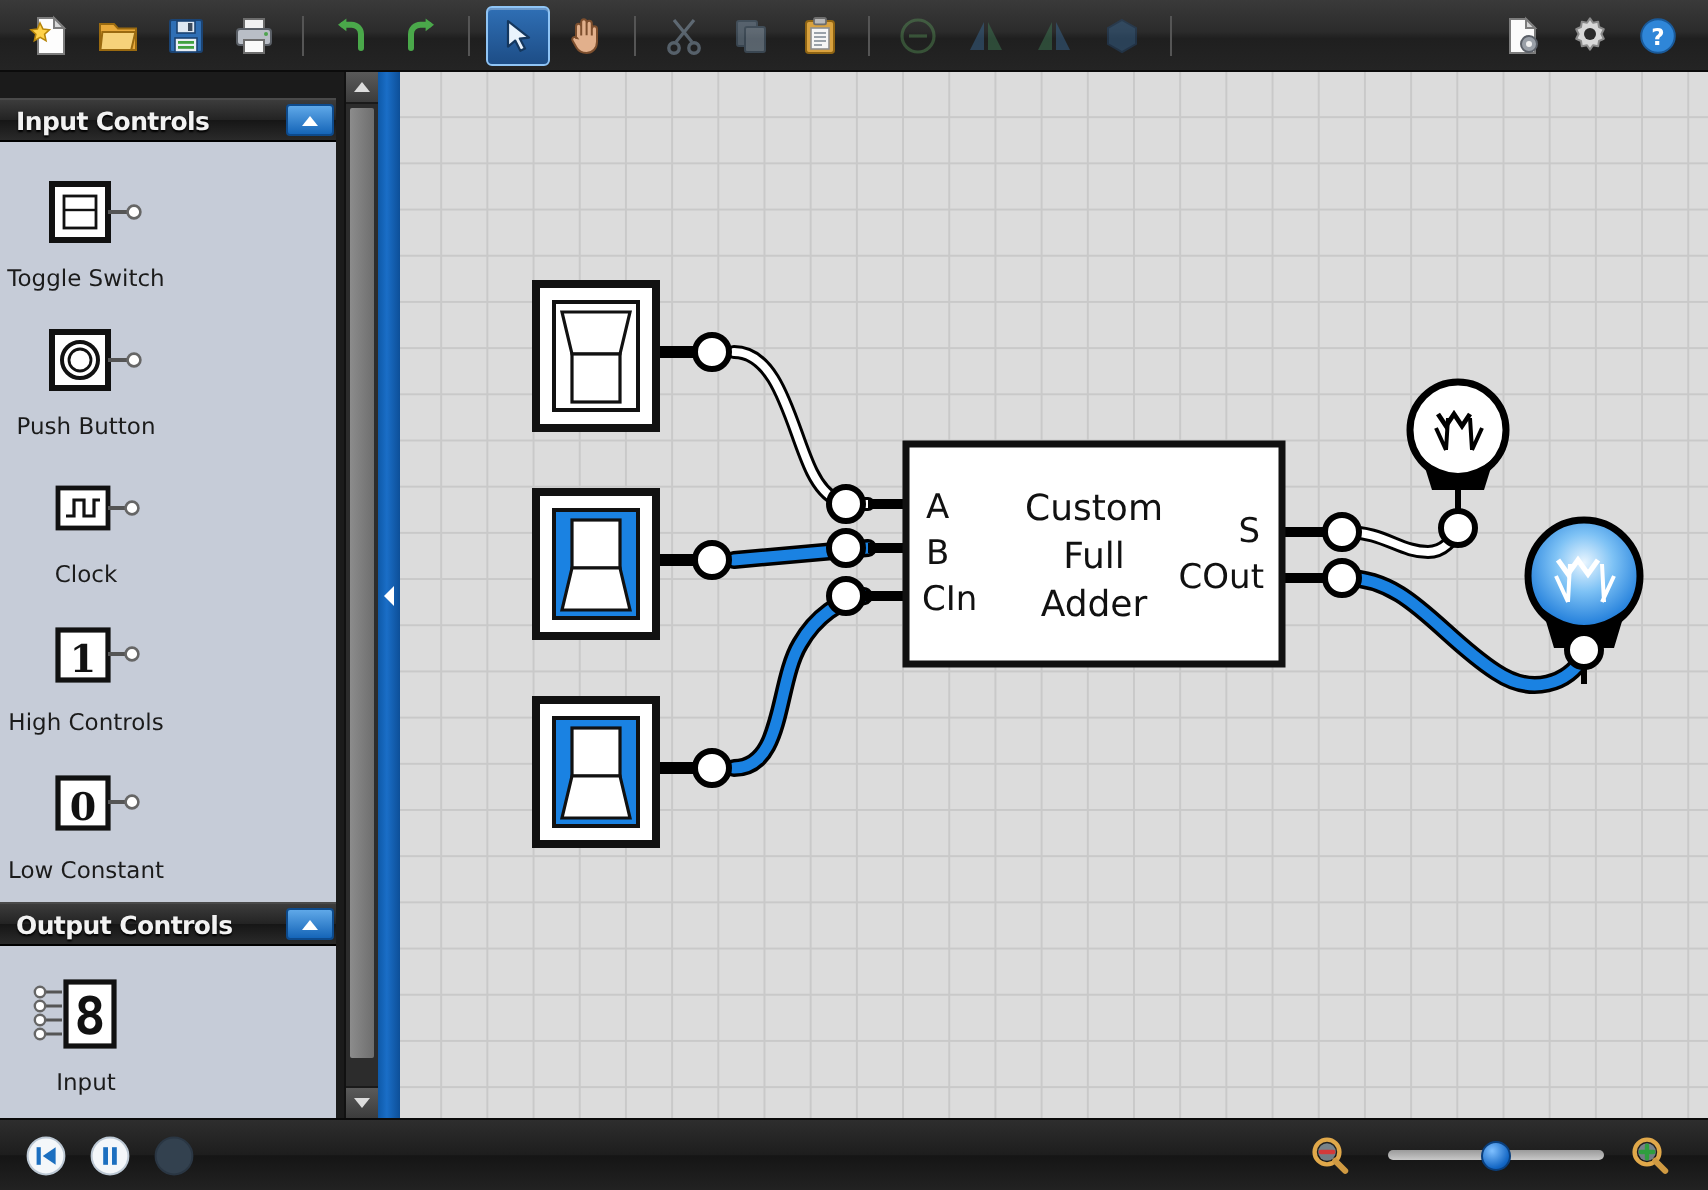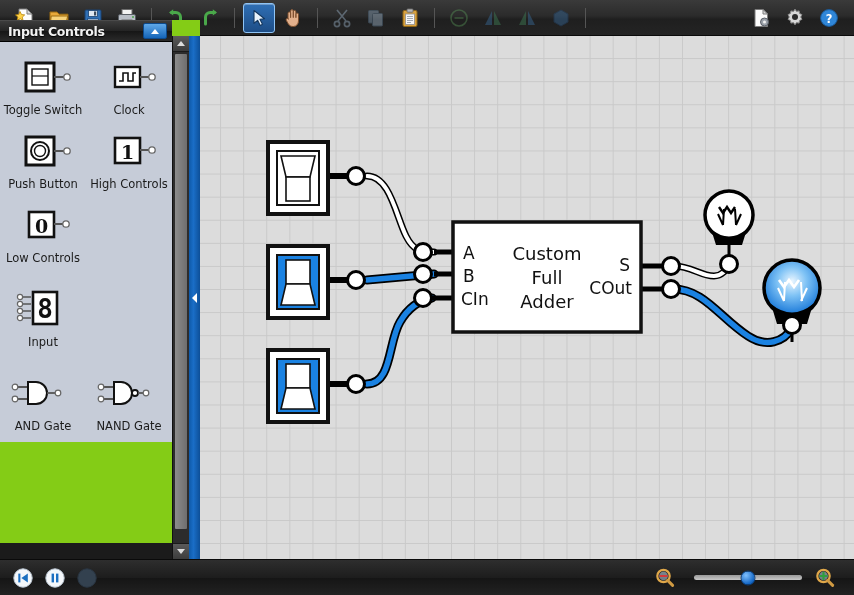--- a/index.html
+++ b/index.html
@@ -26,22 +26,22 @@
   .tb-btn.sel{
     background:linear-gradient(to bottom,#2f6fb5,#1d4d86);
     border:1px solid #8fc4f5;
     box-shadow:inset 0 1px 0 rgba(255,255,255,.3);
   }
   .tb-sep{width:1px;height:20px;background:#555;margin:0 7px;}
   .tb-spacer{flex:1;}
 
   
   .sidebar{
-    position:absolute;left:0;top:20px;width:200px;height:523px;
-    background:#84cc16;overflow:hidden;
+    position:absolute;left:0;top:49px;width:168px;height:523px;
+    background:#eab308;overflow:hidden;
   }
   .panel-head{
     height:22px;width:172px;box-sizing:border-box;
     background:linear-gradient(to bottom,#3c3c3c 0%,#232323 50%,#161616 51%,#2a2a2a 100%);
     border-top:1px solid #4a4a4a;border-bottom:1px solid #000;
     display:flex;align-items:center;justify-content:space-between;
     padding:0 5px 0 8px;
   }
   .panel-head .ttl{
     color:#f2f2f2;font-size:12.5px;font-weight:bold;
@@ -308,65 +308,71 @@
               <path d="M19 19h16" stroke="#111" stroke-width="1.2"></path>
               <path d="M41 20h10" stroke="#555" stroke-width="2"></path>
               <circle cx="54" cy="20" r="3.2" fill="#fff" stroke="#666" stroke-width="1.3"></circle>
             </svg>
           </span>
           <span class="lbl">Toggle Switch</span>
         </div>
         <div class="item">
           <span class="glyph">
             <svg width="60" height="40" viewBox="0 0 60 40">
-              <rect x="16" y="10" width="25" height="20" fill="#fff" stroke="#111" stroke-width="2.4"></rect>
-              <path d="M20 24h4v-8h5v8h5v-8h3" fill="none" stroke="#111" stroke-width="1.6"></path>
-              <path d="M41 20h9" stroke="#555" stroke-width="2"></path>
-              <circle cx="53" cy="20" r="3.2" fill="#fff" stroke="#666" stroke-width="1.3"></circle>
-            </svg>
-          </span>
-          <span class="lbl">Clock</span>
-        </div>
-        <div class="item">
-          <span class="glyph">
-            <svg width="60" height="40" viewBox="0 0 60 40">
               <rect x="13" y="6" width="28" height="28" fill="#fff" stroke="#111" stroke-width="3"></rect>
               <circle cx="27" cy="20" r="9" fill="#fff" stroke="#111" stroke-width="2"></circle>
               <circle cx="27" cy="20" r="5.5" fill="#fff" stroke="#111" stroke-width="1.4"></circle>
               <path d="M41 20h10" stroke="#555" stroke-width="2"></path>
               <circle cx="54" cy="20" r="3.2" fill="#fff" stroke="#666" stroke-width="1.3"></circle>
             </svg>
           </span>
           <span class="lbl">Push Button</span>
         </div>
         <div class="item">
           <span class="glyph">
             <svg width="60" height="40" viewBox="0 0 60 40">
+              <rect x="16" y="10" width="25" height="20" fill="#fff" stroke="#111" stroke-width="2.4"></rect>
+              <path d="M20 24h4v-8h5v8h5v-8h3" fill="none" stroke="#111" stroke-width="1.6"></path>
+              <path d="M41 20h9" stroke="#555" stroke-width="2"></path>
+              <circle cx="53" cy="20" r="3.2" fill="#fff" stroke="#666" stroke-width="1.3"></circle>
+            </svg>
+          </span>
+          <span class="lbl">Clock</span>
+        </div>
+        <div class="item">
+          <span class="glyph">
+            <svg width="60" height="40" viewBox="0 0 60 40">
               <rect x="16" y="7" width="25" height="25" fill="#fff" stroke="#111" stroke-width="2.6"></rect>
               <text x="28.5" y="28" font-size="19" font-family="DejaVu Serif, serif" font-weight="bold" fill="#111" text-anchor="middle">1</text>
               <path d="M41 19h9" stroke="#555" stroke-width="2"></path>
               <circle cx="53" cy="19" r="3.2" fill="#fff" stroke="#666" stroke-width="1.3"></circle>
             </svg>
           </span>
           <span class="lbl">High Controls</span>
         </div>
         <div class="item">
           <span class="glyph">
             <svg width="60" height="40" viewBox="0 0 60 40">
               <rect x="16" y="7" width="25" height="25" fill="#fff" stroke="#111" stroke-width="2.6"></rect>
               <text x="28.5" y="28" font-size="19" font-family="DejaVu Serif, serif" font-weight="bold" fill="#111" text-anchor="middle">0</text>
               <path d="M41 19h9" stroke="#555" stroke-width="2"></path>
               <circle cx="53" cy="19" r="3.2" fill="#fff" stroke="#666" stroke-width="1.3"></circle>
             </svg>
           </span>
-          <span class="lbl">Low Controls</span>
+          <span class="lbl">Low Constant</span>
         </div>
       </div>
     </div>
 
+    <div class="panel-head">
+      <span class="ttl">Output Controls</span>
+      <span class="collapse-btn">
+          <span class="car"></span>
+        </span>
+    </div>
     <div class="panel-body">
       <div class="grid2">
         <div class="item">
           <span class="glyph">
             <svg width="60" height="42" viewBox="0 0 60 42">
               <g stroke="#555" stroke-width="1.5">
                 <path d="M10 9h8M10 16h8M10 23h8M10 30h8"></path>
               </g>
               <g fill="#fff" stroke="#666" stroke-width="1.2">
                 <circle cx="7" cy="9" r="2.6"></circle>

